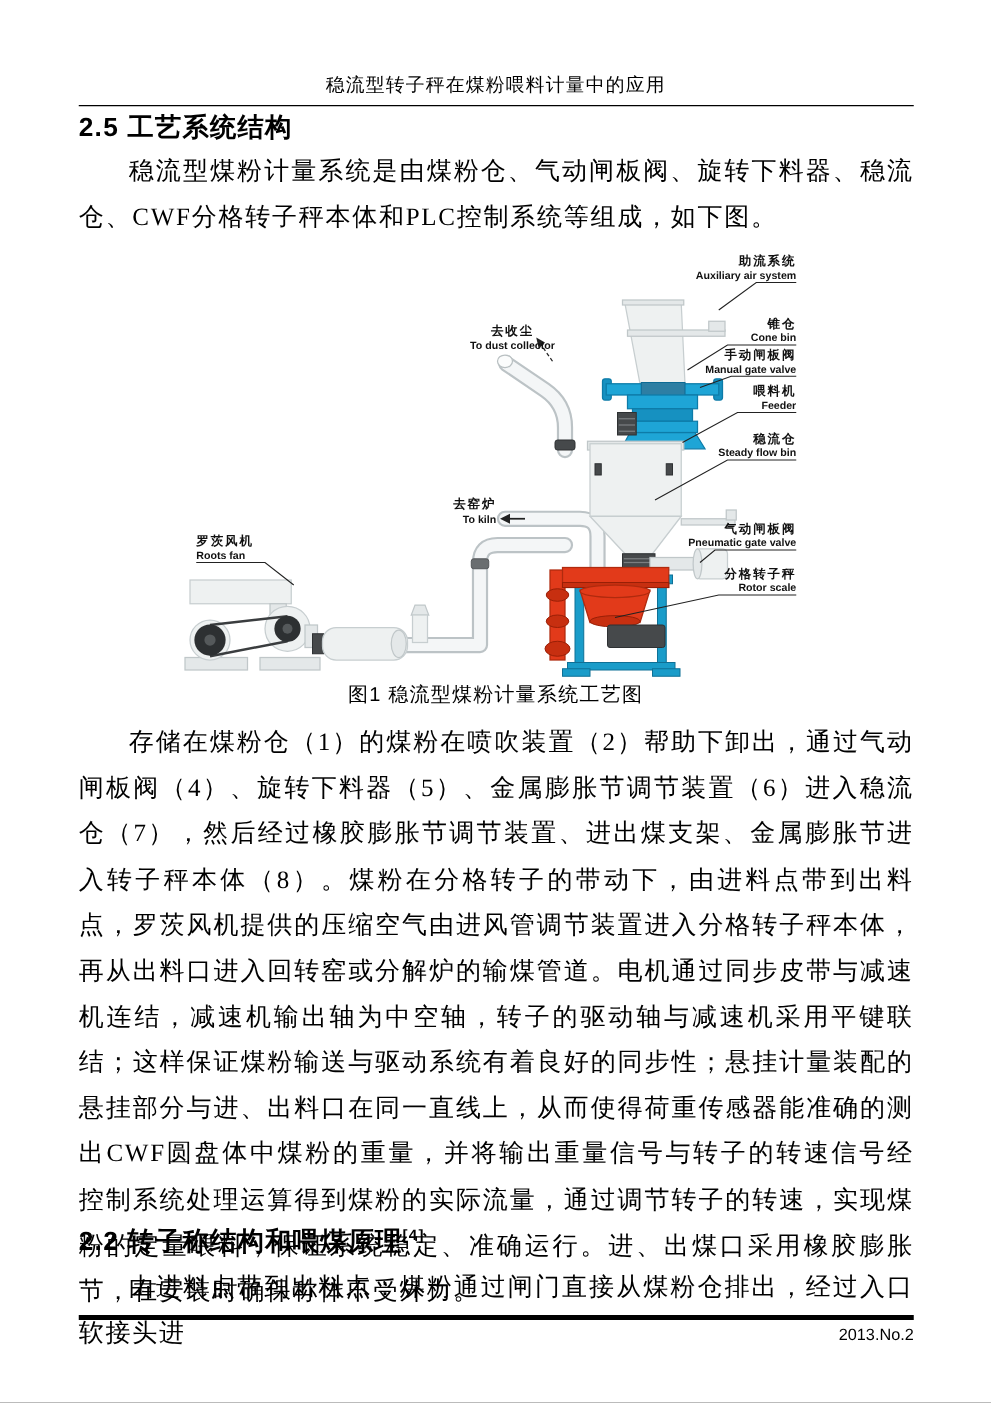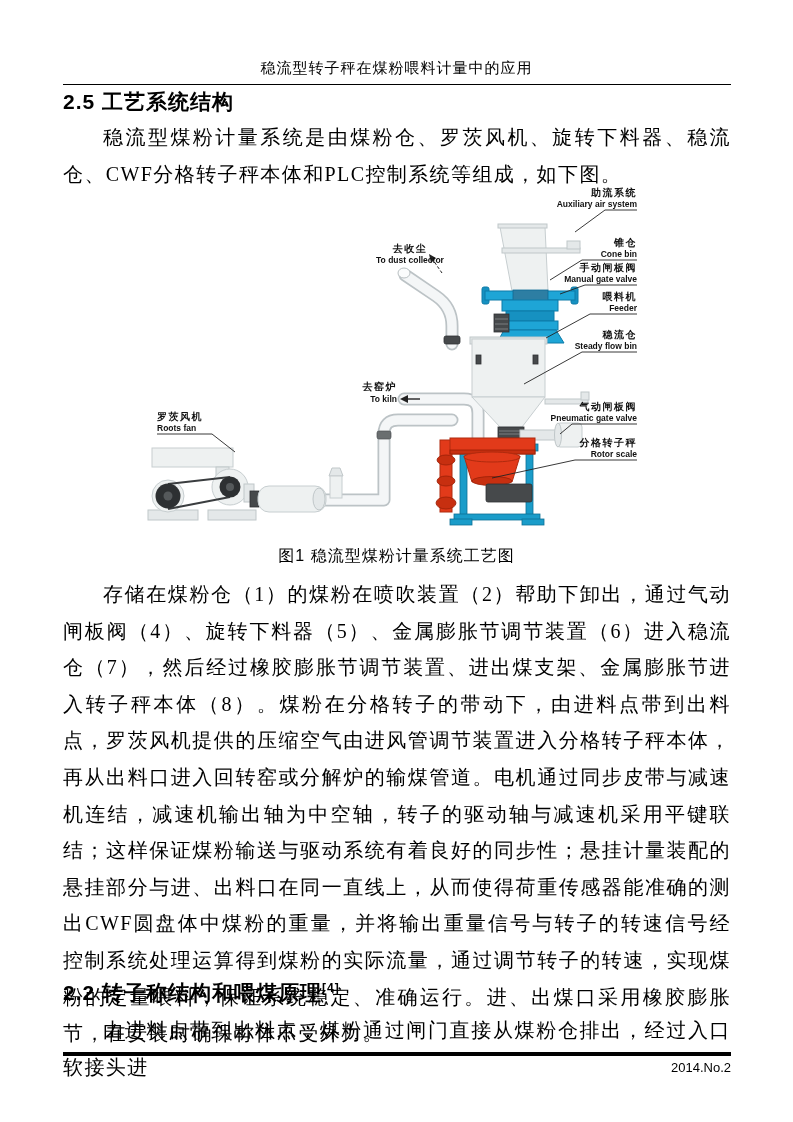--- a/index.html
+++ b/index.html
@@ -27,21 +27,21 @@
     letter-spacing:1.4px;text-align:justify;text-indent:2em;
   }
   .intro{top:119px;}
   .mainpar{top:576px;}
   .par22{top:1012px;}
   .fig-caption{
     top:546px;left:0;width:793px;text-align:center;
     font-family:"Liberation Sans","DejaVu Sans",sans-serif;
     font-weight:normal;font-size:16px;letter-spacing:1px;
   }
-  .figwrap{top:180px;left:120px;width:560px;height:352px;}
+  .figwrap{top:196px;left:120px;width:560px;height:352px;}
   .footer-rule{top:1052px;left:63px;width:668px;border-top:4px solid #000;}
   .footer-page{
     top:1060px;left:0;width:793px;text-align:center;
     font-family:"Liberation Sans","DejaVu Sans",sans-serif;font-size:13px;
   }
   .footer-issue{
     top:1060px;right:62px;
     font-family:"Liberation Sans","DejaVu Sans",sans-serif;font-size:13px;
   }
   svg text{font-family:"Liberation Sans","DejaVu Sans",sans-serif;fill:#111;}
@@ -61,21 +61,21 @@
 </style>
 </head>
 <body>
 
 <div class="page">
 
   <div class="abs header-title">稳流型转子秤在煤粉喂料计量中的应用</div>
   <div class="abs header-rule"></div>
 
   <div class="abs h-sec h21">2.5 工艺系统结构</div>
-  <div class="abs body-par intro">稳流型煤粉计量系统是由煤粉仓、罗茨风机、旋转下料器、稳流仓、CWF分格转子秤本体和PLC控制系统等组成，如下图。</div>
+  <div class="abs body-par intro">稳流型煤粉计量系统是由煤粉仓、气动闸板阀、旋转下料器、稳流仓、CWF分格转子秤本体和PLC控制系统等组成，如下图。</div>
 
   <div class="abs figwrap">
     <svg width="560" height="352" viewBox="0 0 560 352">
 
       <g>
         <path class="pipe-o" d="M332,164 L332,146 Q332,127 316,116 L285,95"></path>
         <path class="pipe-i" d="M332,164 L332,146 Q332,127 316,116 L285,95"></path>
         <ellipse cx="284" cy="93" rx="6" ry="5" fill="#fbfcfc" stroke="#b9c0c2" stroke-width="1"></ellipse>
         <rect x="324" y="156" width="16" height="8" class="dk" rx="2"></rect>
       </g>
@@ -235,15 +235,15 @@
 
   <div class="abs fig-caption">图1 稳流型煤粉计量系统工艺图</div>
 
   <div class="abs body-par mainpar">存储在煤粉仓（1）的煤粉在喷吹装置（2）帮助下卸出，通过气动闸板阀（4）、旋转下料器（5）、金属膨胀节调节装置（6）进入稳流仓（7），然后经过橡胶膨胀节调节装置、进出煤支架、金属膨胀节进入转子秤本体（8）。煤粉在分格转子的带动下，由进料点带到出料点，罗茨风机提供的压缩空气由进风管调节装置进入分格转子秤本体，再从出料口进入回转窑或分解炉的输煤管道。电机通过同步皮带与减速机连结，减速机输出轴为中空轴，转子的驱动轴与减速机采用平键联结；这样保证煤粉输送与驱动系统有着良好的同步性；悬挂计量装配的悬挂部分与进、出料口在同一直线上，从而使得荷重传感器能准确的测出CWF圆盘体中煤粉的重量，并将输出重量信号与转子的转速信号经控制系统处理运算得到煤粉的实际流量，通过调节转子的转速，实现煤粉的定量喂料，保证系统稳定、准确运行。进、出煤口采用橡胶膨胀节，在安装时确保称体不受外力。</div>
 
   <div class="abs h-sec h22"><span>2.2 转子称结构和喂煤原理</span><span class="sup-ref">[4]</span></div>
 
   <div class="abs body-par par22">由进料点带到出料点：煤粉通过闸门直接从煤粉仓排出，经过入口软接头进</div>
 
   <div class="abs footer-rule"></div>
-  <div class="abs footer-issue">2014.No.2</div>
+  <div class="abs footer-issue">2013.No.2</div>
 
 </div>
 
 </body></html>

